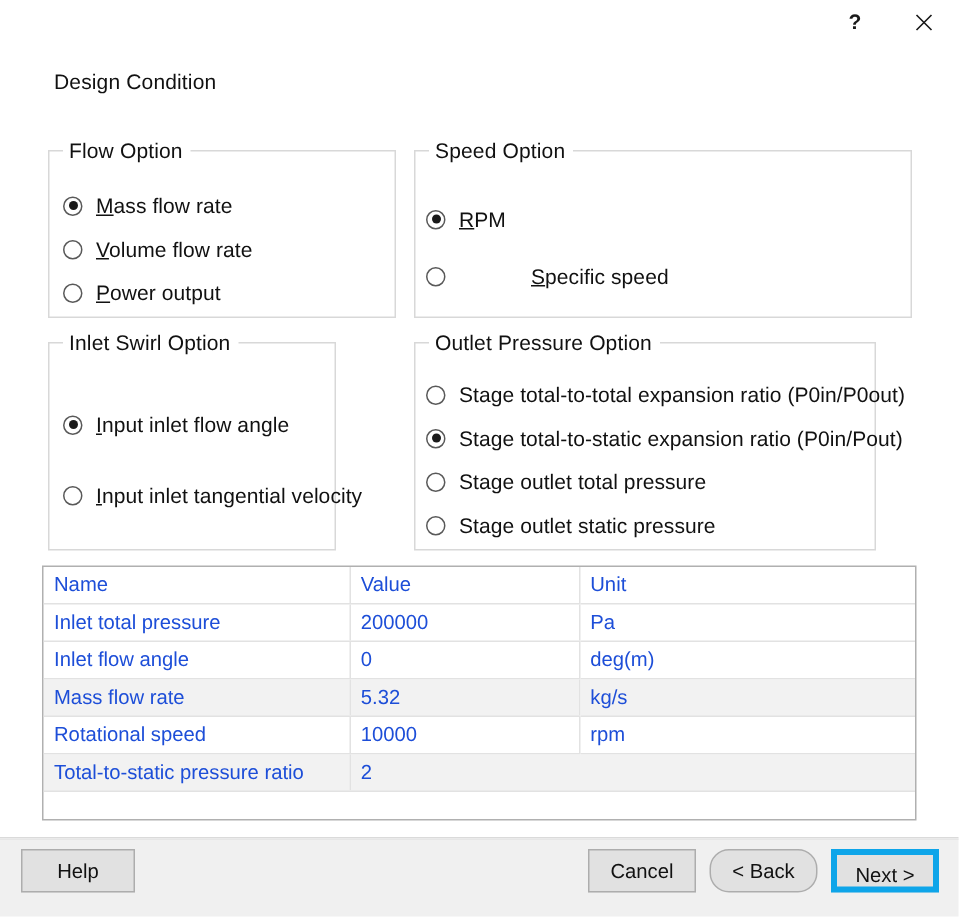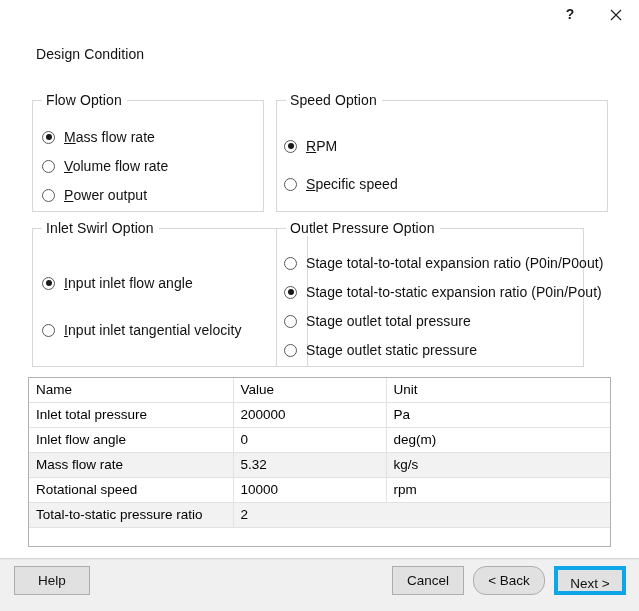--- a/index.html
+++ b/index.html
@@ -72,21 +72,21 @@
     background: #ffffff;
     padding: 0 5px 0 4px;
     font-size: 14px;
     color: #111111;
     white-space: nowrap;
     letter-spacing: .1px;
   }
 
   #gb-flow   { left: 32px;  top: 100px; width: 232px; height: 112px; }
   #gb-speed  { left: 276px; top: 100px; width: 332px; height: 112px; }
-  #gb-swirl  { left: 32px;  top: 228px; width: 276px; height: 139px; }
+  #gb-swirl  { left: 32px;  top: 228px; width: 192px; height: 139px; }
   #gb-outlet { left: 276px; top: 228px; width: 308px; height: 139px; }
 
   
   .radio-row {
     position: absolute;
     display: flex;
     align-items: center;
     white-space: nowrap;
   }
   .radio-mark {
@@ -118,21 +118,21 @@
     letter-spacing: .05px;
   }
   .mn { text-decoration: underline; }
 
   
   #r-mass   { left: 42px; top: 129px; }
   #r-volume { left: 42px; top: 158px; }
   #r-power  { left: 42px; top: 187px; }
   
   #r-rpm    { left: 284px; top: 138px; }
-  #r-spspd  { left: 284px; top: 176px; }
+  #r-spspd  { left: 284px; top: 176px; gap: 48px; }
   
   #r-angle  { left: 42px; top: 275px; }
   #r-tang   { left: 42px; top: 322px; }
   
   #r-tt     { left: 284px; top: 255px; }
   #r-ts     { left: 284px; top: 284px; }
   #r-otp    { left: 284px; top: 313px; }
   #r-osp    { left: 284px; top: 342px; }
 
   
@@ -157,21 +157,21 @@
   .grid col.c-value { width: 153px; }
   .grid col.c-unit  { width: 224px; }
 
   .grid th, .grid td {
     text-align: left;
     font-weight: normal;
     padding: 0 0 0 7px;
     height: 24px;
     line-height: 24px;
     border-bottom: 1px solid #e2e2e2;
-    color: #000000;
+    color: #1d4ed8;
     overflow: hidden;
     white-space: nowrap;
   }
   .grid td.col-sep, .grid th.col-sep {
     border-left: 1px solid #e2e2e2;
   }
   .grid tr.alt td { background: #f2f2f2; }
   .grid tr.hdr th { background: #ffffff; }
   .grid tr.newrow td { background: #f2f2f2; }
   .grid tr.newrow td.nounit { border-left: none; }

